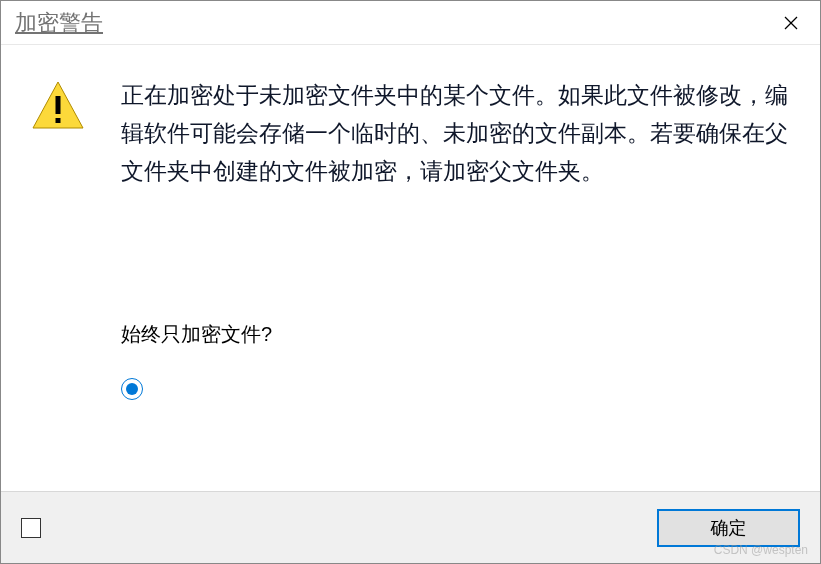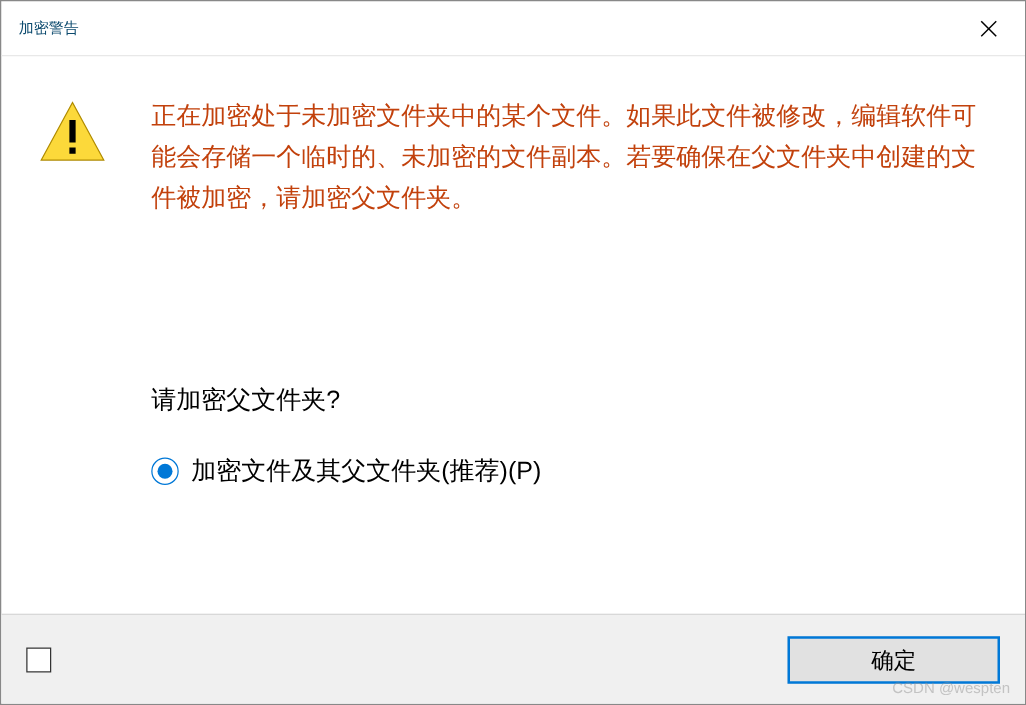--- a/index.html
+++ b/index.html
@@ -19,22 +19,23 @@
     }
     .titlebar {
       height: 44px;
       display: flex;
       align-items: center;
       justify-content: space-between;
       padding: 0 0 0 14px;
       border-bottom: 1px solid #e8e8e8;
     }
     .titlebar-title {
-      font-size: 12px;
-      color: #0c4a6e;
+      font-size: 22px;
+      color: #737373;
+      text-decoration: underline;
     }
     .close-btn {
       width: 58px;
       height: 44px;
       display: flex;
       align-items: center;
       justify-content: center;
       cursor: pointer;
     }
     .close-btn svg {
@@ -53,23 +54,23 @@
     .warning-icon {
       width: 54px;
       height: 54px;
       margin-top: 2px;
     }
     .text-col {
       flex: 1;
       padding-left: 20px;
     }
     .message-text {
-      font-size: 20px;
+      font-size: 23px;
       line-height: 1.65;
-      color: #c2410c;
+      color: #0f172a;
     }
     .question-text {
       font-size: 20px;
       color: #000;
       margin-top: 130px;
       margin-bottom: 30px;
     }
     .radio-group {
       display: flex;
       flex-direction: column;
@@ -125,21 +126,21 @@
       background: #fff;
     }
     .checkbox-label {
       font-size: 20px;
       color: #000;
     }
     .footer-spacer {
       flex: 1;
     }
     .btn {
-      width: 170px;
+      width: 143px;
       height: 38px;
       background: #e1e1e1;
       border: 1px solid #adadad;
       font-size: 18px;
       font-family: inherit;
       cursor: pointer;
       margin-left: 12px;
     }
     .btn.primary {
       border: 2px solid #0078d7;
@@ -169,27 +170,26 @@
 <div class="content">
   <div class="icon-col">
     <svg class="warning-icon" viewBox="0 0 54 54">
       <polygon points="27,3 52,49 2,49" fill="#fcd93a" stroke="#b08b00" stroke-width="1"></polygon>
       <rect x="24.5" y="17" width="5" height="18" fill="#000"></rect>
       <rect x="24.5" y="39" width="5" height="5" fill="#000"></rect>
     </svg>
   </div>
   <div class="text-col">
     <div class="message-text">正在加密处于未加密文件夹中的某个文件。如果此文件被修改，编辑软件可能会存储一个临时的、未加密的文件副本。若要确保在父文件夹中创建的文件被加密，请加密父文件夹。</div>
-    <div class="question-text">请加密父文件夹?</div>
+    <div class="question-text">始终只加密文件?</div>
     <div class="radio-group">
       <div class="radio-option">
         <div class="radio-circle checked">
           <div class="radio-dot"></div>
         </div>
-        <span class="radio-label">加密文件及其父文件夹(推荐)(P)</span>
       </div>
     </div>
   </div>
 </div>
 
 <div class="footer">
   <div class="checkbox-wrap">
     <div class="checkbox"></div>
   </div>
   <div class="footer-spacer"></div>

